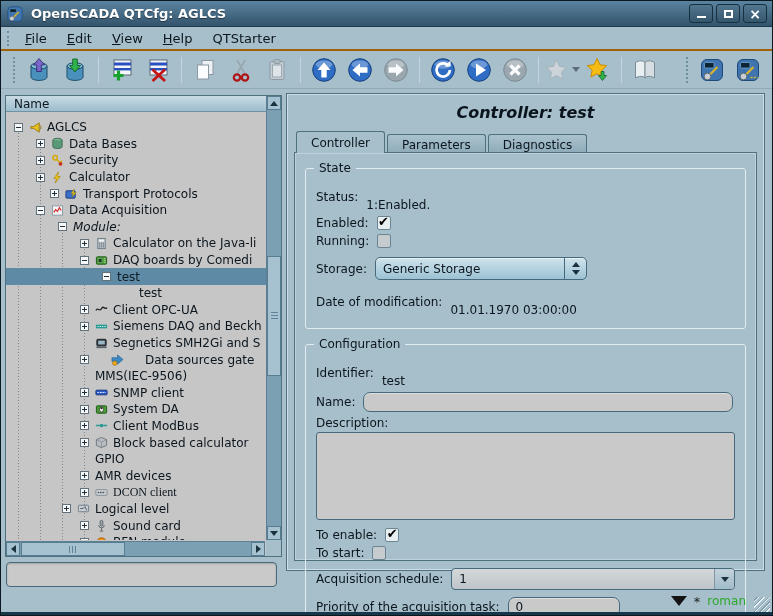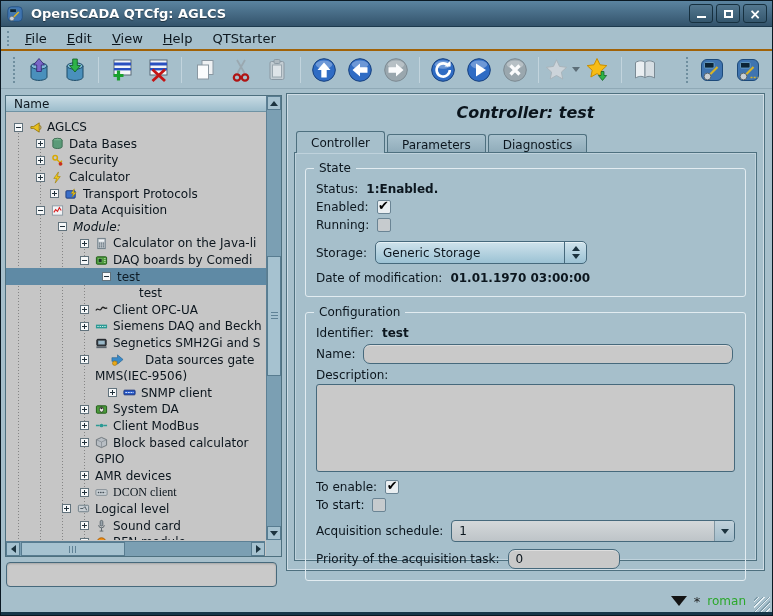--- a/index.html
+++ b/index.html
@@ -102,21 +102,21 @@
         border:1px solid #4e707f; border-bottom:none; border-radius:3px 3px 0 0;
         font-size:12px; height:19px; }
   .tab.active{ background:#a6bfcb; height:22px; padding-top:4px; position:relative; z-index:2; }
   .tab-frame{ position:absolute; left:7px; right:7px; top:58px; bottom:9px;
               border:1px solid #4e707f; box-shadow:inset 0 0 0 1px #bfd2dc; background:#a6bfcb; }
   .group{ position:relative; border:1px solid #e2ecf1; border-radius:3px;
           margin:15px 10px 0; padding:9px 10px 7px; }
   .group-title{ position:absolute; top:-8px; left:8px; background:#a6bfcb; padding:0 5px; font-size:12px; }
   .frow{ display:flex; align-items:center; margin:4px 0; font-size:12px; }
   .flabel{ margin-right:8px; }
-  .bval{ font-weight:bold; }
+  .bval{ font-weight:normal;margin-top:16px; }
   .checkbox{ width:14px; height:14px; background:#c6cbce; border:1px solid #6a8494;
              border-radius:2px; display:inline-flex; align-items:center; justify-content:center; }
   .checkbox.checked{ background:#e9eef1; }
   .checkbox.checked::after{ content:"✔"; font-size:13px; font-weight:bold; color:#000; margin-top:-3px; }
   .combo-spin{ width:212px; height:23px; border:1px solid #46697c; border-radius:5px;
                background:linear-gradient(#cfe3ec,#9cc2d4); display:flex; align-items:center;
                box-shadow:inset 0 1px 0 rgba(255,255,255,.5); }
   .combo-spin .val{ flex:1; padding-left:7px; font-size:12px; }
   .combo-spin .spin{ width:22px; align-self:stretch; border-left:1px solid #46697c;
                      display:flex; flex-direction:column; align-items:center; justify-content:center; gap:3px; }
@@ -473,21 +473,21 @@
               <path d="M1 5h6V2l6 5-6 5V9H1z" fill="#3a8ac8" stroke="#1d5a8a" stroke-width="0.6"></path>
               <circle cx="4" cy="11" r="2.4" fill="#e8a818" stroke="#9a6a00" stroke-width="0.6"></circle>
             </svg>
           </span>
           <span class="tlabel">Data sources gate</span>
         </div>
         <div class="trow" style="padding-left: 74px;">
           <span class="exp none"></span>
           <span class="tlabel">MMS(IEC-9506)</span>
         </div>
-        <div class="trow" style="padding-left: 74px; margin-left: 28px;">
+        <div class="trow" style="padding-left: 74px;">
           <span class="exp plus"></span>
           <span class="ticon">
             <svg viewBox="0 0 14 14">
               <rect x="1" y="4.5" width="12" height="5" rx="0.8" fill="#2a5ac8" stroke="#14307a"></rect>
               <path d="M2.5 7h9" stroke="#cfe0ff" stroke-width="1.2" stroke-dasharray="2 0.8"></path>
             </svg>
           </span>
           <span class="tlabel">SNMP client</span>
         </div>
         <div class="trow" style="padding-left: 74px;">

